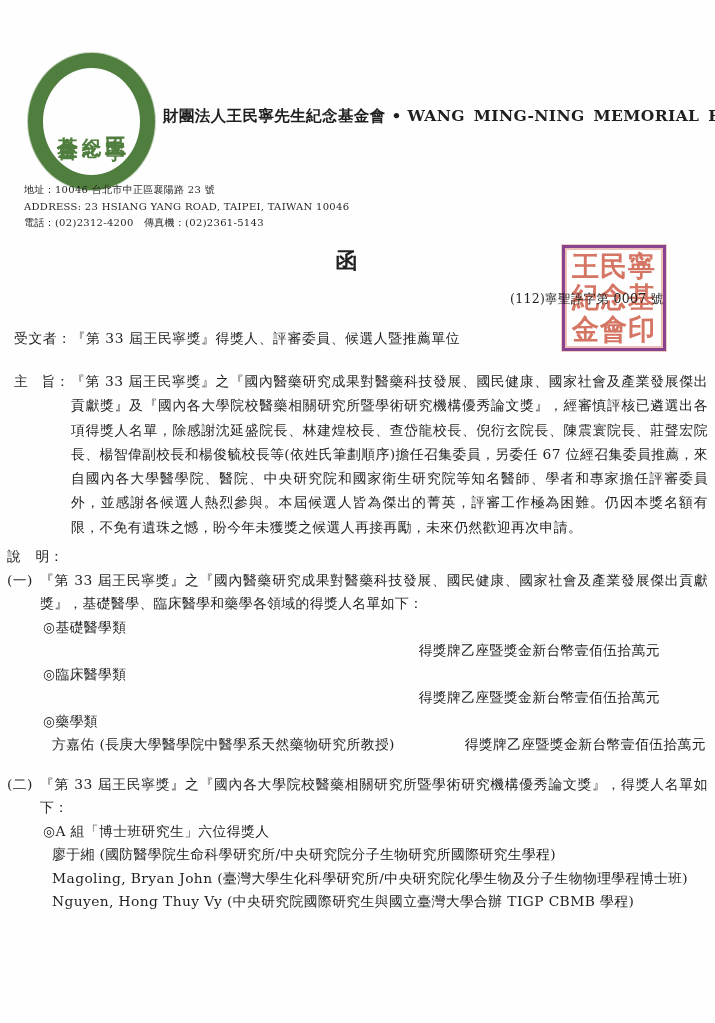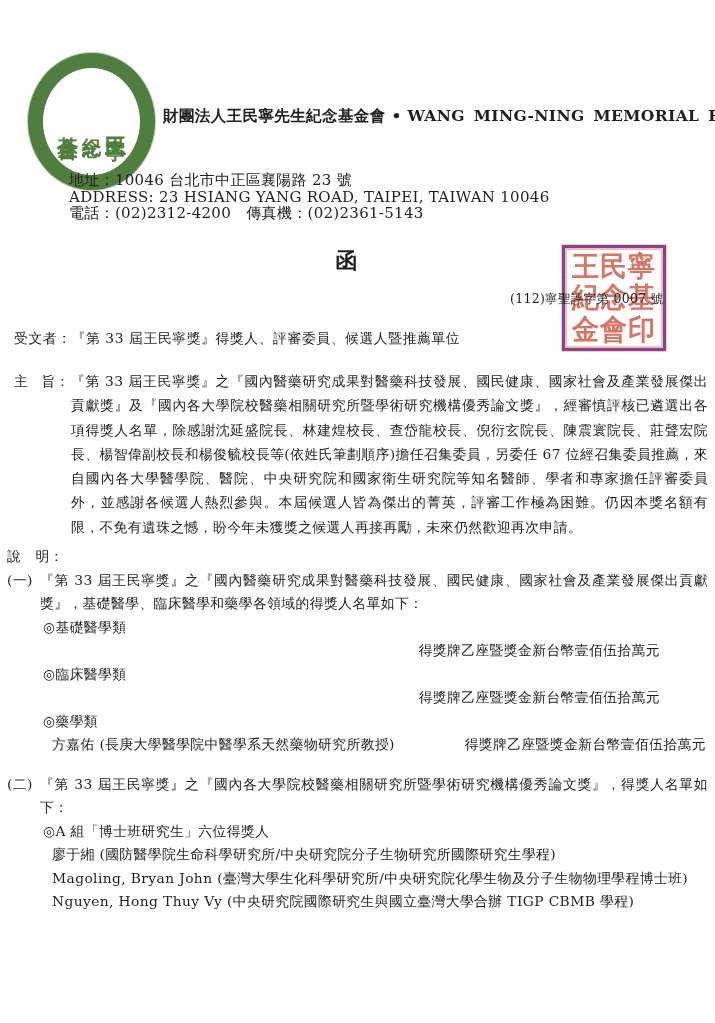--- a/index.html
+++ b/index.html
@@ -25,23 +25,22 @@
   }
   .logo-col.mid{font-size:19px;margin-top:4px;}
 
   
   .org-line{
     position:absolute;left:163px;top:106px;font-size:15.5px;
     letter-spacing:.4px;font-weight:600;white-space:nowrap;
   }
   .org-line .en{font-weight:600;word-spacing:3px;}
   .addr{
-    position:absolute;left:24px;top:172px;font-size:15px;line-height:16.5px;
+    position:absolute;left:24px;top:182px;font-size:10px;line-height:16.5px;
     letter-spacing:.3px;
-    margin-left:45px;
   }
 
   
   .doc-type{
     position:absolute;left:0;right:20px;top:246px;text-align:center;
     font-size:22px;font-weight:bold;letter-spacing:2px;z-index:2;
   }
   .stamp{
     position:absolute;left:562px;top:245px;width:104px;height:106px;
     box-sizing:border-box;border:3px solid #701a75;z-index:1;opacity:.82;

